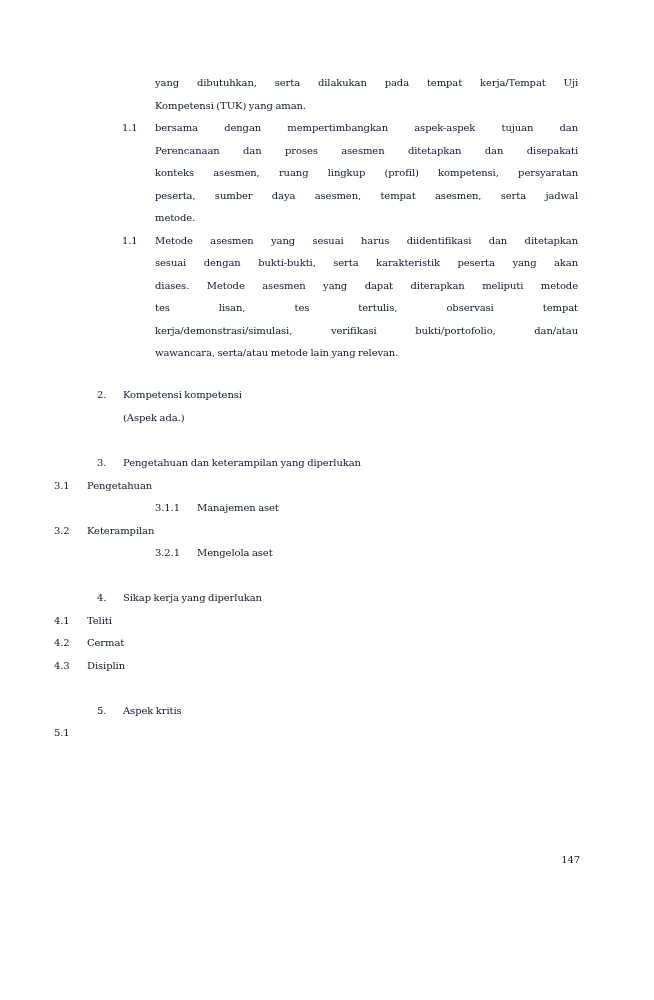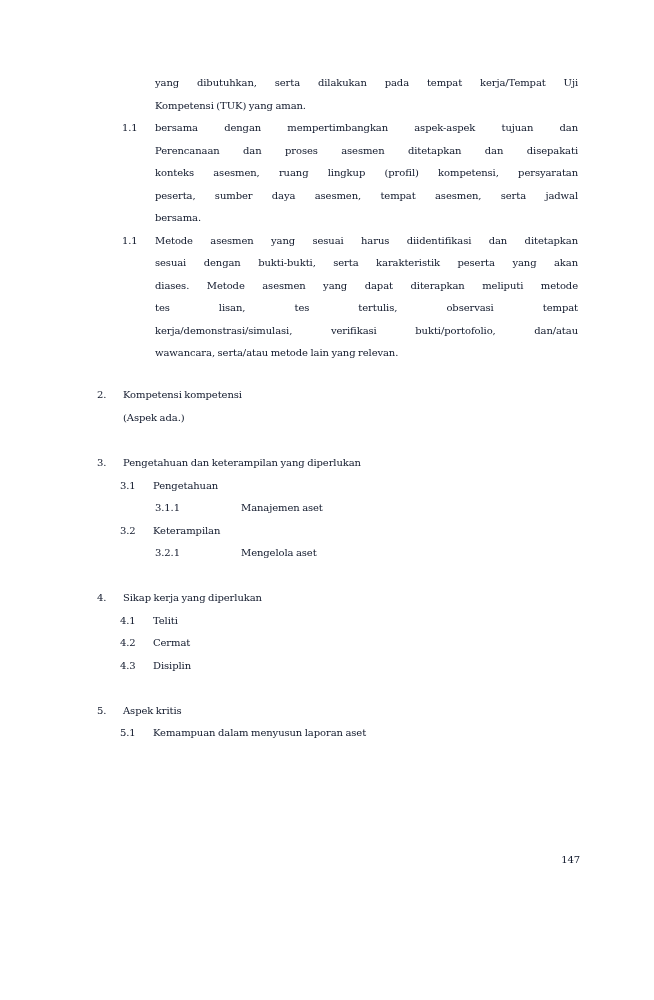--- a/index.html
+++ b/index.html
@@ -60,31 +60,30 @@
   .sec-head .num {
     flex: none;
     width: 26px;
   }
   .sec-note {
     margin-left: 123px;
   }
   
   .sub2 {
     display: flex;
-    margin-left: 120px;
+    margin-left: 54px;
   }
   .sub2 .num {
     flex: none;
     width: 33px;
   }
   
   .sub3 {
     display: flex;
     margin-left: 155px;
-    gap: 44px;
   }
   .sub3 .num {
     flex: none;
     width: 42px;
   }
   .sec2 { margin-top: 19.5px; }
   .sec3 { margin-top: 23px; }
   .sec4 { margin-top: 22.5px; }
   .sec5 { margin-top: 22.5px; }
   .pageno {
@@ -104,21 +103,21 @@
         <div class="line last">Kompetensi (TUK) yang aman.</div>
       </div>
 
     <div class="clause">
       <span class="num">1.1</span>
       <div class="txt">
           <div class="line">bersama dengan mempertimbangkan aspek-aspek tujuan dan</div>
           <div class="line">Perencanaan dan proses asesmen ditetapkan dan disepakati</div>
           <div class="line">konteks asesmen, ruang lingkup (profil) kompetensi, persyaratan</div>
           <div class="line">peserta, sumber daya asesmen, tempat asesmen, serta jadwal</div>
-          <div class="line last">bersama.</div>
+          <div class="line last">metode.</div>
         </div>
     </div>
 
     <div class="clause">
       <span class="num">1.1</span>
       <div class="txt">
           <div class="line">Metode asesmen yang sesuai harus diidentifikasi dan ditetapkan</div>
           <div class="line">sesuai dengan bukti-bukti, serta karakteristik peserta yang akan</div>
           <div class="line">diases. Metode asesmen yang dapat diterapkan meliputi metode</div>
           <div class="line">tes lisan, tes tertulis, observasi tempat</div>
@@ -170,19 +169,18 @@
       <span class="num">4.3</span>
       <span>Disiplin</span>
     </div>
 
     <div class="sec-head sec5">
       <span class="num">5.</span>
       <span>Aspek kritis</span>
     </div>
     <div class="sub2">
       <span class="num">5.1</span>
-      <span>Kemampuan dalam menyusun laporan aset</span>
     </div>
 
   </div>
 
   <div class="pageno">147</div>
 </div>
 
 </body></html>

